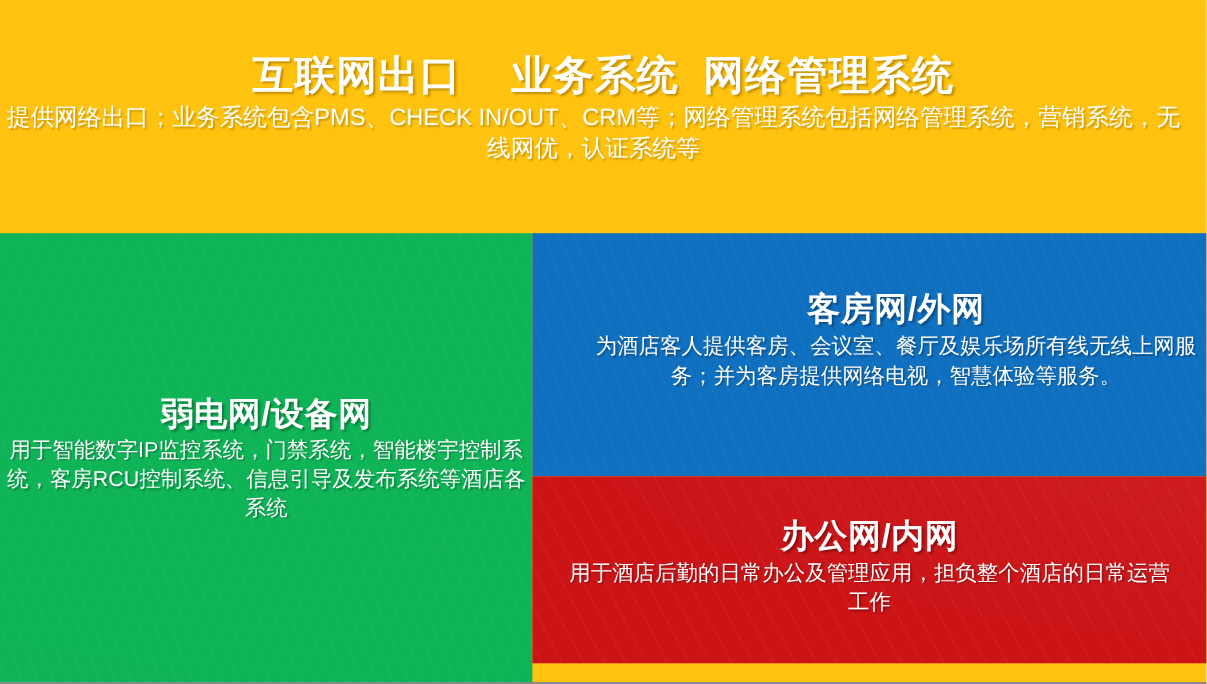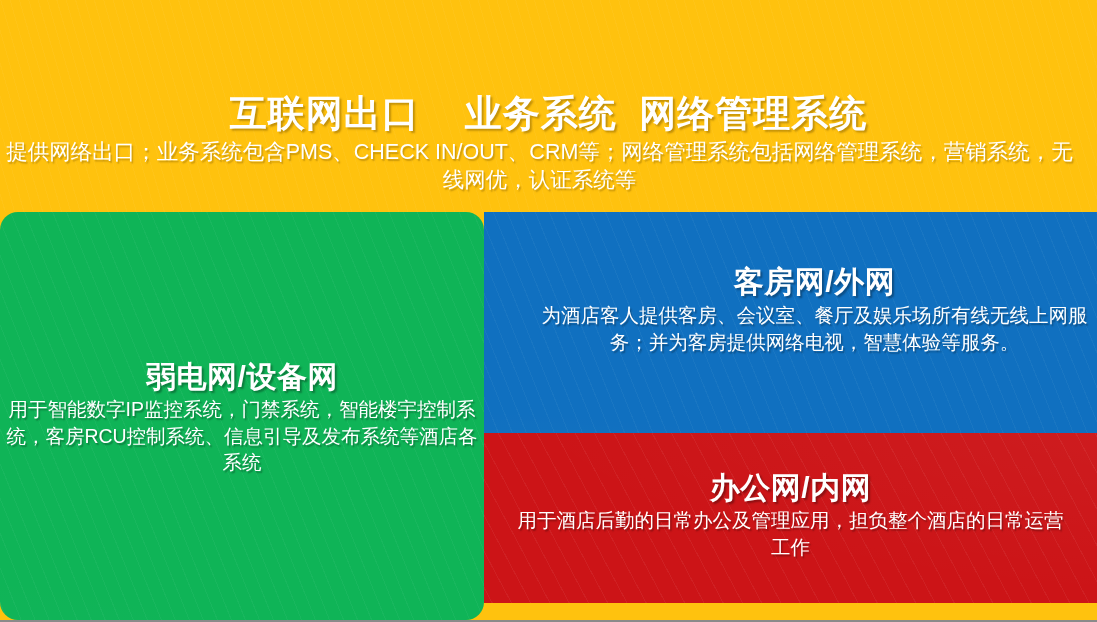--- a/index.html
+++ b/index.html
@@ -82,21 +82,20 @@
   
   #header-panel {
     left: 0;
     top: 0;
     width: 1097px;
     height: 212px;
     background: #ffc20e;
   }
   #header-panel .panel-inner {
     padding-top: 48px;
-    margin-top: 45px;
   }
   .header-title {
     font-size: 37px;
     font-weight: bold;
     line-height: 1.16;
     letter-spacing: 1px;
     text-shadow: 2px 2px 2px rgba(120, 85, 0, 0.45);
     white-space: pre;
   }
   .header-desc {
@@ -106,21 +105,20 @@
     text-shadow: 1.5px 1.5px 1.5px rgba(120, 85, 0, 0.40);
   }
 
   
   #green-panel {
     left: 0;
     top: 212px;
     width: 484px;
     height: 408px;
     background: #0fb457;
-    border-radius: 18px;
   }
   #green-panel .panel-inner {
     position: absolute;
     top: 147px;
     left: 0;
   }
 
   
   #blue-panel {
     left: 484px;
@@ -157,21 +155,21 @@
     letter-spacing: 0.5px;
     text-shadow: 2px 2px 2px rgba(0, 0, 0, 0.32);
   }
   .panel-desc {
     font-size: 19.5px;
     line-height: 1.36;
     text-shadow: 1.5px 1.5px 1.5px rgba(0, 0, 0, 0.30);
   }
   #green-panel .panel-desc { padding: 1px 4px 0 4px; }
   #blue-panel  .panel-desc { padding: 2px 30px 0 30px; }
-  #red-panel   .panel-desc { padding: 2px 28px 0 28px; font-family: Liberation Serif, serif; }
+  #red-panel   .panel-desc { padding: 2px 28px 0 28px; }
 
   
   #bottom-edge {
     position: absolute;
     left: 0;
     bottom: 0;
     width: 1097px;
     height: 2px;
     background: #8a8a8a;
     z-index: 5;

